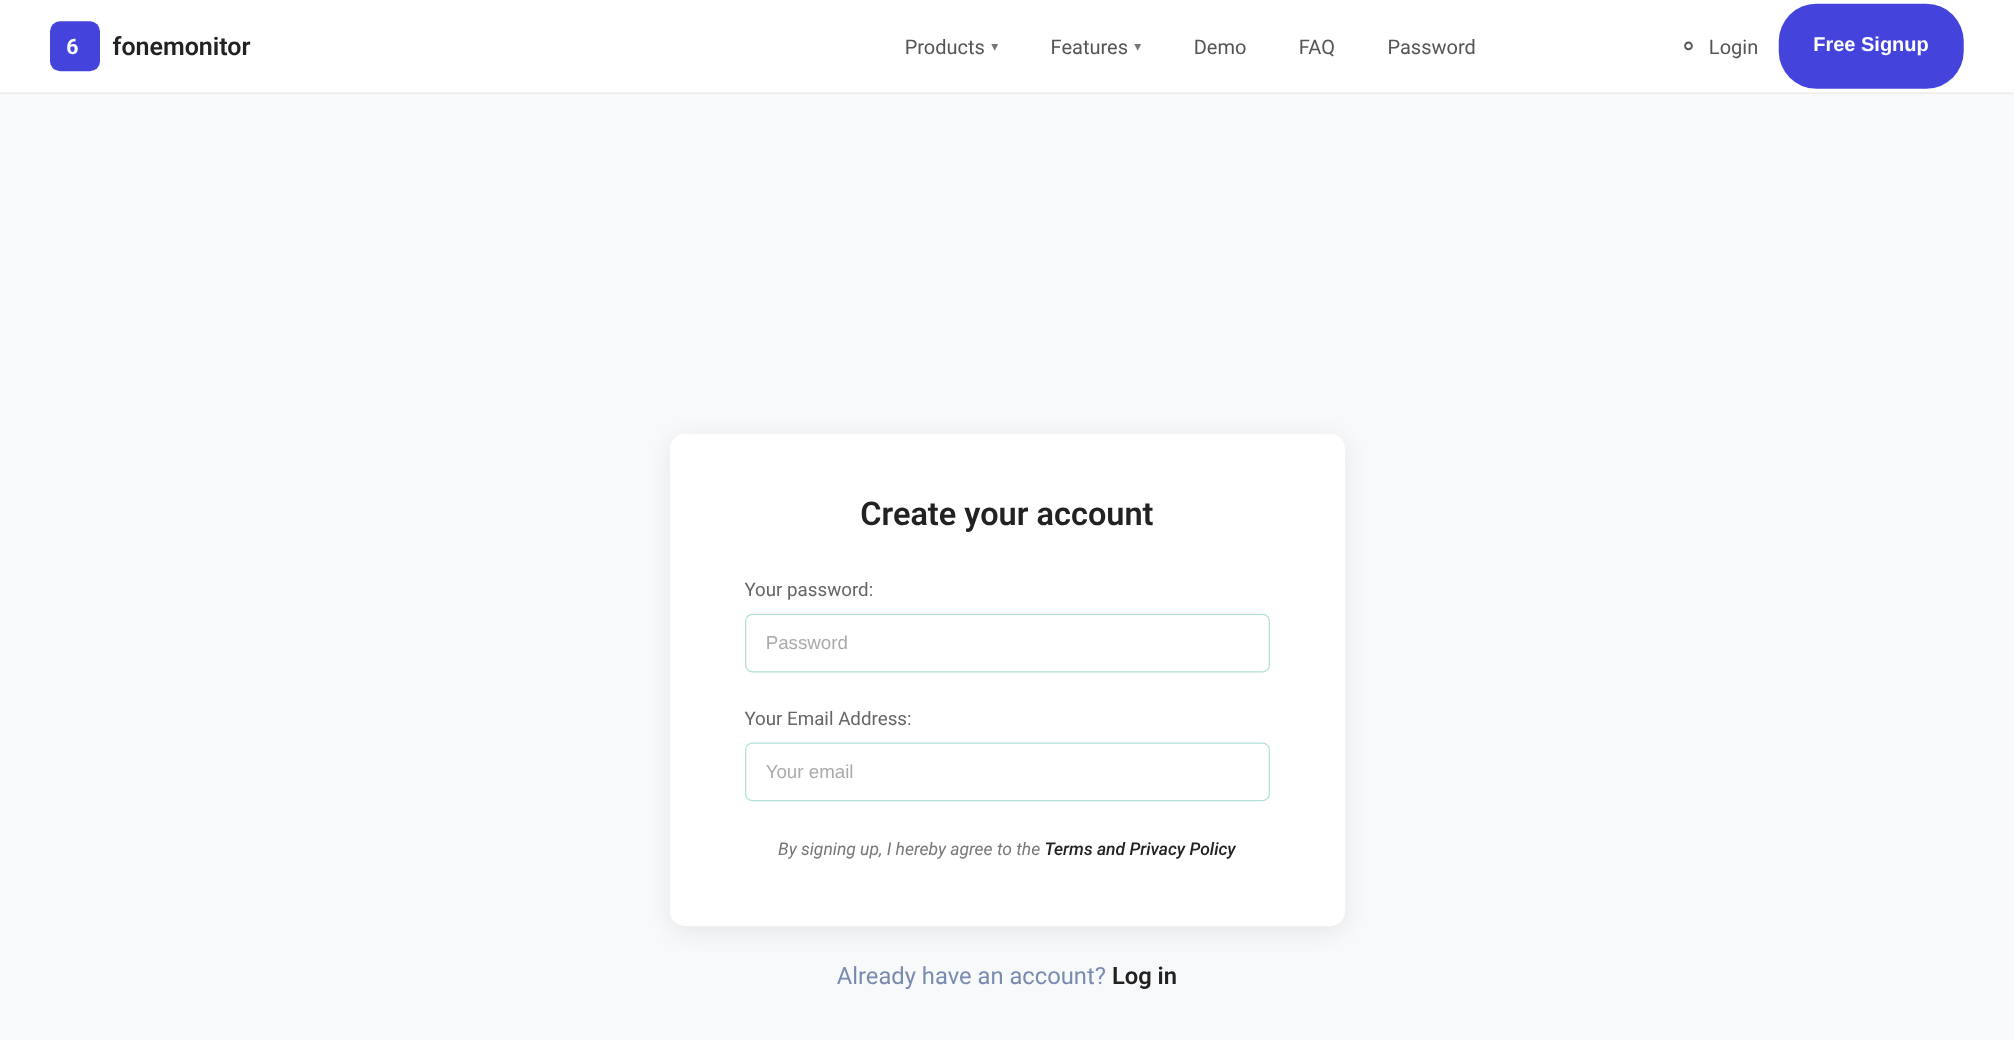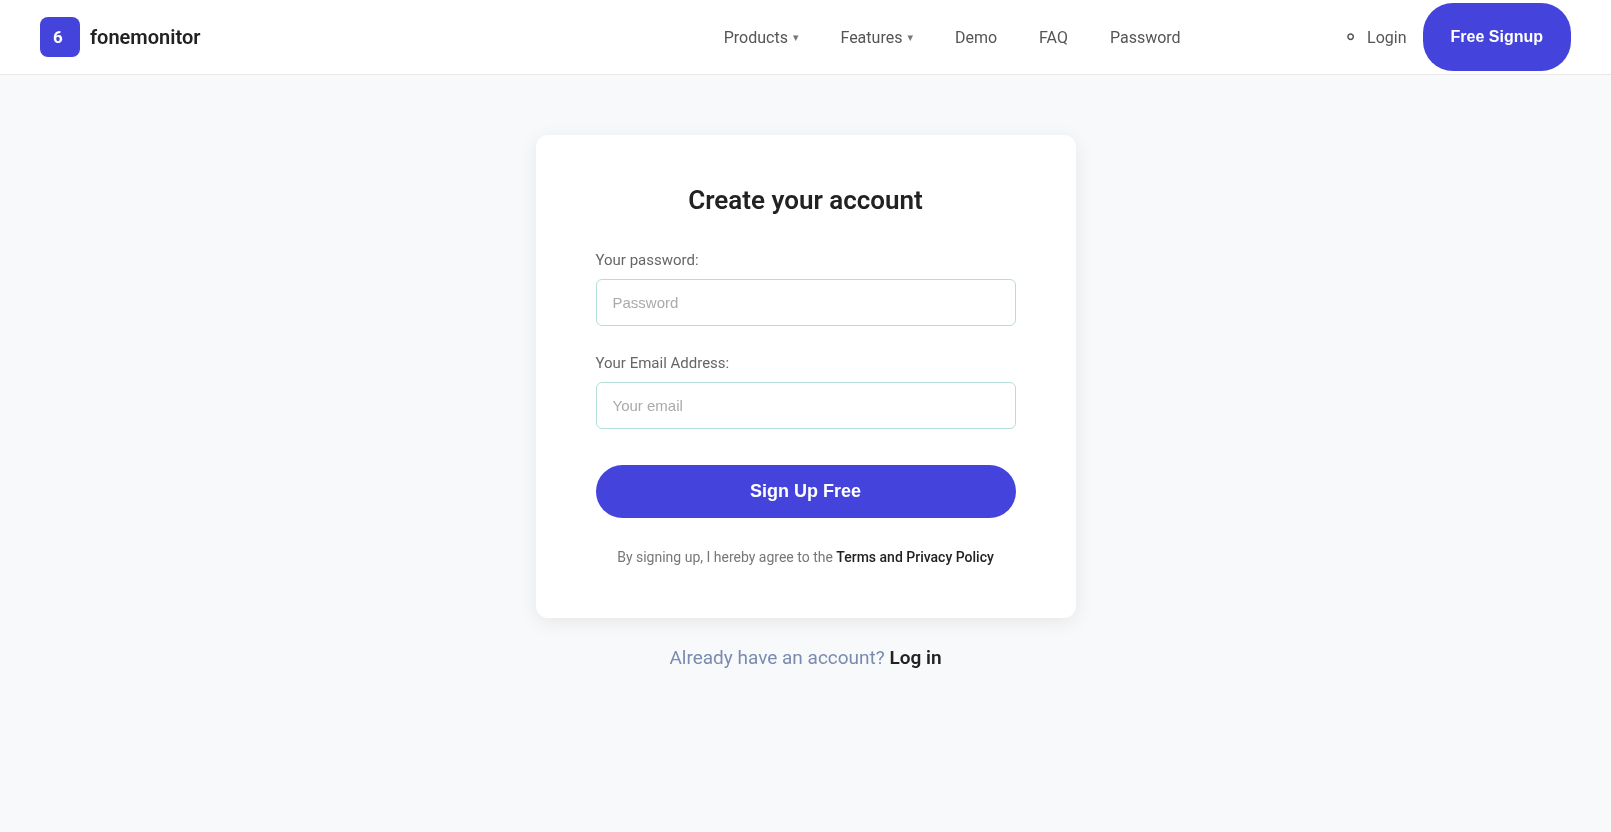--- a/index.html
+++ b/index.html
@@ -112,21 +112,21 @@
       font-weight: 600;
       cursor: pointer;
       white-space: nowrap;
     }
 
     
     main {
       display: flex;
       flex-direction: column;
       align-items: center;
-      justify-content: flex-start;
+      justify-content: flex-end;
       padding: 60px 20px 40px;
       min-height: calc(832px - 75px);
     }
 
     .signup-card {
       background: white;
       border-radius: 12px;
       box-shadow: 0 4px 20px rgba(0, 0, 0, 0.08);
       padding: 50px 60px;
       width: 540px;
@@ -180,20 +180,21 @@
       cursor: pointer;
       text-align: center;
       margin: 36px 0 28px;
     }
 
     .terms-text {
       text-align: center;
       font-size: 14px;
       color: #777;
       line-height: 1.6;
+      font-style: italic;
     }
 
     .terms-link {
       color: #222;
       font-weight: 500;
       text-decoration: none;
     }
 
     .already-account {
       margin-top: 28px;
@@ -258,21 +259,20 @@
       <div class="form-group">
         <label class="form-label">Your password:</label>
         <input type="password" class="form-input" placeholder="Password" style="">
       </div>
 
       <div class="form-group">
         <label class="form-label">Your Email Address:</label>
         <input type="email" class="form-input" placeholder="Your email" style="">
       </div>
 
-      <button type="submit" class="signup-btn">Sign Up Free</button>
 
       <p class="terms-text">
         <span>By signing up, I hereby agree to the </span><a class="terms-link" href="#">Terms and Privacy Policy</a>
       </p>
     </form>
   </div>
 
   <p class="already-account">
     <span>Already have an account?</span>
     <a class="login-link" href="#">Log in</a>

